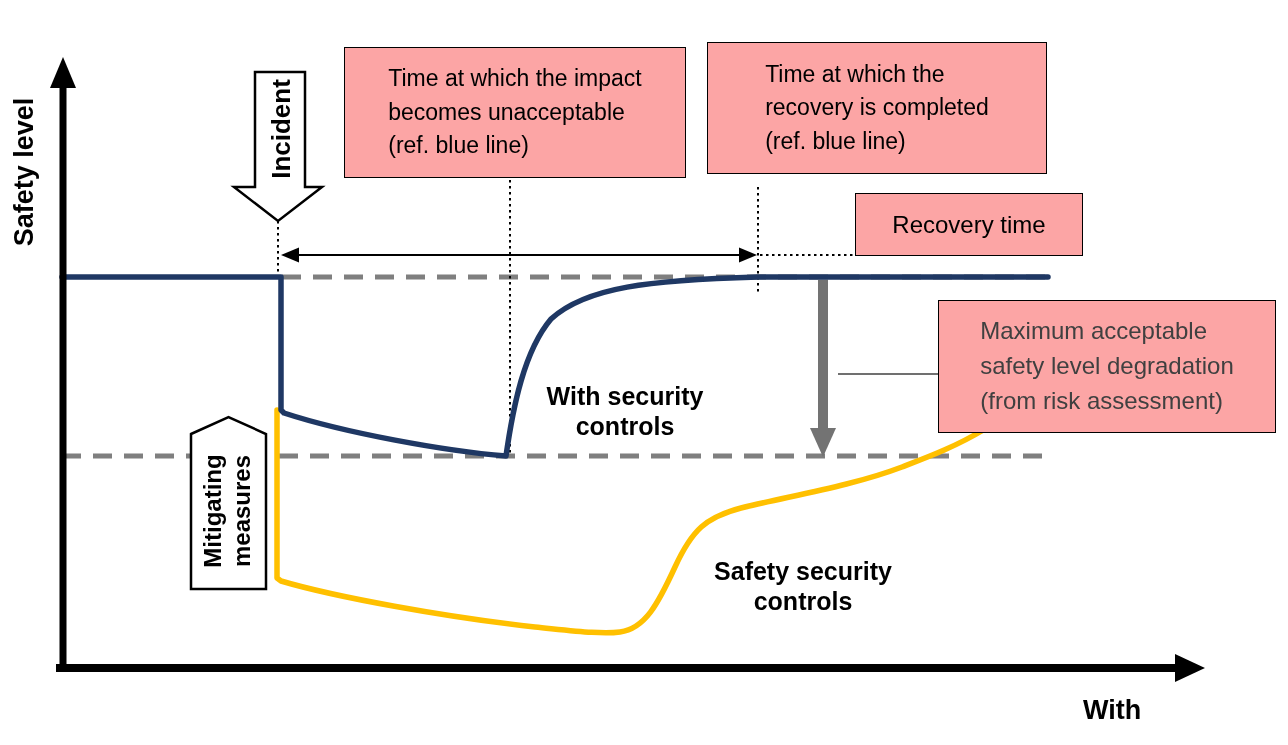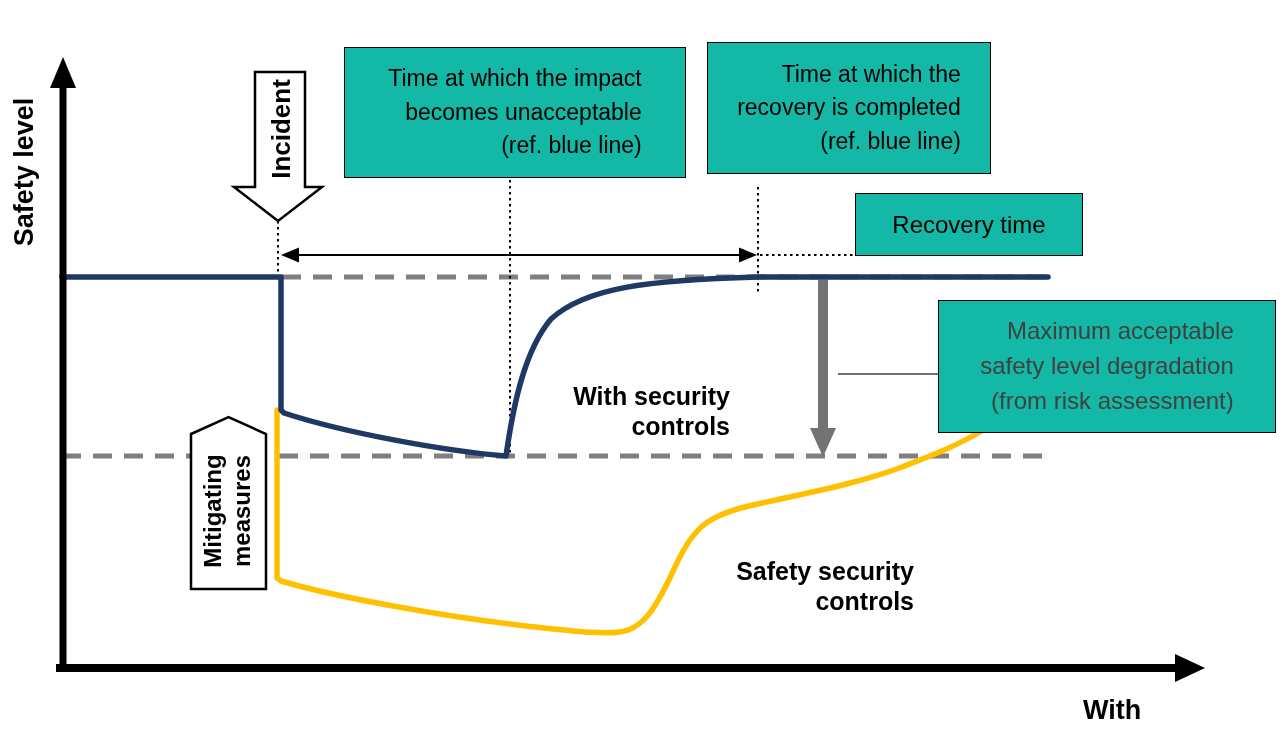--- a/index.html
+++ b/index.html
@@ -3,27 +3,27 @@
 <meta charset="utf-8">
 <style>
   html,body{margin:0;padding:0;background:#fff;}
   #stage{
     position:relative;width:1288px;height:745px;background:#fff;overflow:hidden;
     font-family:"Liberation Sans", sans-serif;color:#000;
   }
   #diagram-svg{position:absolute;left:0;top:0;z-index:1;}
   .overlay{position:absolute;z-index:2;}
   .note-box{
-    border:1.5px solid #000;background:#14b8a6;
+    border:1.5px solid #000;background:#fca5a5;
     display:flex;align-items:center;justify-content:center;
-    text-align:right;white-space:pre-line;box-sizing:border-box;
+    text-align:left;white-space:pre-line;box-sizing:border-box;
   }
   .curve-label{
     font-weight:bold;font-size:25px;line-height:1.18;
-    text-align:right;white-space:pre-line;
+    text-align:center;white-space:pre-line;
   }
   .rot{
     transform:translate(-50%,-50%) rotate(-90deg);
     white-space:pre-line;text-align:center;font-weight:bold;
   }
   .axis-label{font-weight:bold;font-size:27px;}
 </style>
 </head>
 <body>
 
@@ -68,21 +68,21 @@
     <line x1="63" y1="672" x2="63" y2="84" stroke="#000" stroke-width="7"></line>
     <polygon points="63,57 50,88 76,88" fill="#000"></polygon>
     <line x1="56" y1="668" x2="1178" y2="668" stroke="#000" stroke-width="8"></line>
     <polygon points="1205,668 1175,654 1175,682" fill="#000"></polygon>
   </svg>
 
   <div class="overlay note-box" style="left:344px;top:47px;width:342px;height:131px;font-size:23px;line-height:1.45;">Time at which the impact
 becomes unacceptable
 (ref. blue line)</div>
 
-  <div class="overlay note-box" style="left:707px;top:42px;width:284px;height:132px;font-size:23px;line-height:1.45;">Time at which the
+  <div class="overlay note-box" style="left:707px;top:42px;width:340px;height:132px;font-size:23px;line-height:1.45;">Time at which the
 recovery is completed
 (ref. blue line)</div>
 
   <div class="overlay note-box" style="left:938px;top:300px;width:338px;height:133px;font-size:24px;line-height:1.45;color:#404040;">Maximum acceptable
 safety level degradation
 (from risk assessment)</div>
 
   <div class="overlay note-box" style="left:855px;top:193px;width:228px;height:63px;font-size:24px;">Recovery time</div>
 
   <div class="overlay curve-label" style="left:520px;top:382px;width:210px;">With security

